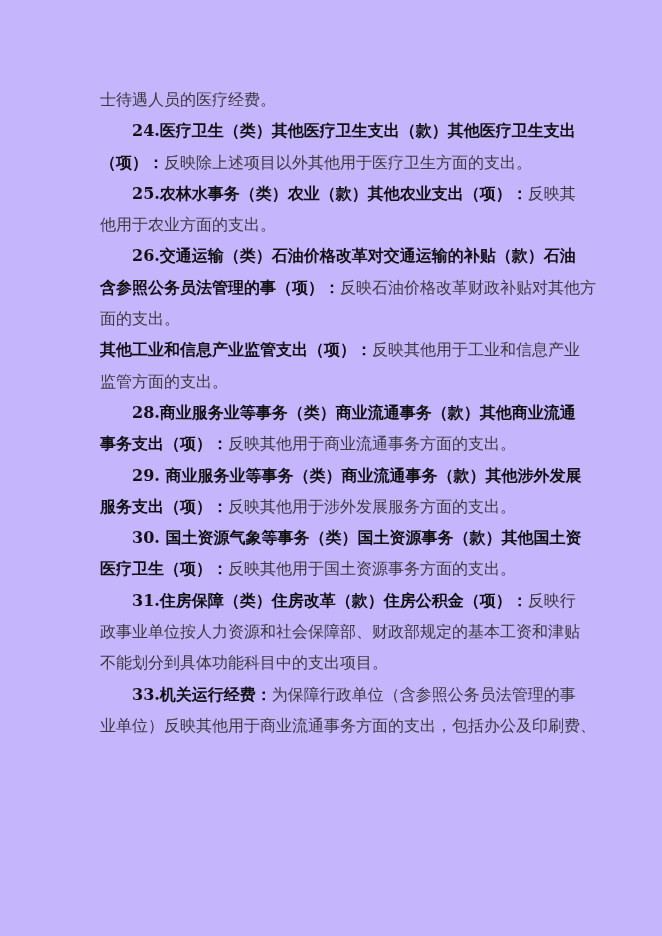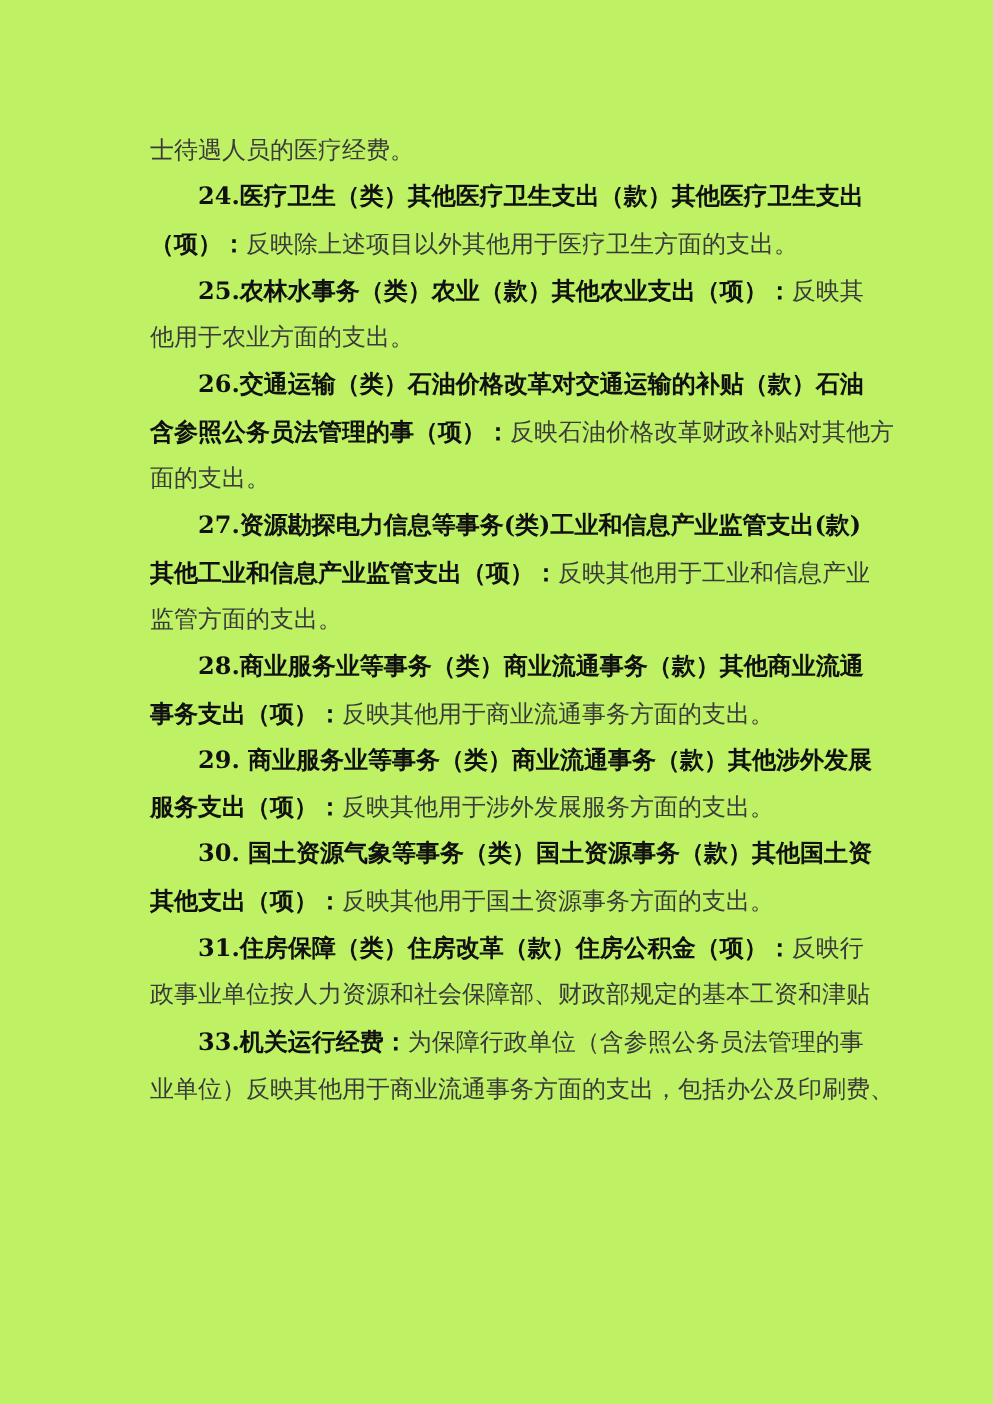--- a/index.html
+++ b/index.html
@@ -1,18 +1,18 @@
 <!DOCTYPE html>
 <html><head>
 <meta charset="utf-8">
 <style>
   html, body { margin: 0; padding: 0; background: #ffffff; }
   body { width: 662px; height: 936px; position: relative; overflow: hidden; }
   .page {
-    position: absolute; left: 0; top: 0; width: 662px; height: 936px; background: #bef264;
+    position: absolute; left: 0; top: 0; width: 662px; height: 936px; background: #c4b5fd;
   }
   .content {
     position: absolute; left: 100px; top: 84px; width: 472px;
     font-family: "DejaVu Serif", "Liberation Serif", serif;
     font-size: 16px; color: #2a2a2a;
   }
   .line {
     height: 31.3px; line-height: 31.3px; white-space: nowrap; overflow: visible;
     text-align: justify; text-align-last: justify;
   }
@@ -27,27 +27,27 @@
 <div class="page">
   <div class="content" id="content">
       <div class="line last"><span class="n">士待遇人员的医疗经费。</span></div>
       <div class="line indent"><span class="b">24.医疗卫生（类）其他医疗卫生支出（款）其他医疗卫生支出</span></div>
       <div class="line last"><span class="b">（项）：</span><span class="n">反映除上述项目以外其他用于医疗卫生方面的支出。</span></div>
       <div class="line indent"><span class="b">25.农林水事务（类）农业（款）其他农业支出（项）：</span><span class="n">反映其</span></div>
       <div class="line last"><span class="n">他用于农业方面的支出。</span></div>
       <div class="line indent"><span class="b">26.交通运输（类）石油价格改革对交通运输的补贴（款）石油</span></div>
       <div class="line"><span class="b">含参照公务员法管理的事（项）：</span><span class="n">反映石油价格改革财政补贴对其他方</span></div>
       <div class="line last"><span class="n">面的支出。</span></div>
-      <div class="line indent"><span class="b">27.资源勘探电力信息等事务(类)工业和信息产业监管支出(款)</span></div>
       <div class="line"><span class="b">其他工业和信息产业监管支出（项）：</span><span class="n">反映其他用于工业和信息产业</span></div>
       <div class="line last"><span class="n">监管方面的支出。</span></div>
       <div class="line indent"><span class="b">28.商业服务业等事务（类）商业流通事务（款）其他商业流通</span></div>
       <div class="line last"><span class="b">事务支出（项）：</span><span class="n">反映其他用于商业流通事务方面的支出。</span></div>
       <div class="line indent"><span class="b">29. 商业服务业等事务（类）商业流通事务（款）其他涉外发展</span></div>
       <div class="line last"><span class="b">服务支出（项）：</span><span class="n">反映其他用于涉外发展服务方面的支出。</span></div>
       <div class="line indent"><span class="b">30. 国土资源气象等事务（类）国土资源事务（款）其他国土资</span></div>
-      <div class="line last"><span class="b">其他支出（项）：</span><span class="n">反映其他用于国土资源事务方面的支出。</span></div>
+      <div class="line last"><span class="b">医疗卫生（项）：</span><span class="n">反映其他用于国土资源事务方面的支出。</span></div>
       <div class="line indent"><span class="b">31.住房保障（类）住房改革（款）住房公积金（项）：</span><span class="n">反映行</span></div>
       <div class="line"><span class="n">政事业单位按人力资源和社会保障部、财政部规定的基本工资和津贴</span></div>
+      <div class="line last"><span class="n">不能划分到具体功能科目中的支出项目。</span></div>
       <div class="line indent"><span class="b">33.机关运行经费：</span><span class="n">为保障行政单位（含参照公务员法管理的事</span></div>
       <div class="line"><span class="n">业单位）反映其他用于商业流通事务方面的支出，包括办公及印刷费、</span></div>
     </div>
 </div>
 
 </body></html>

